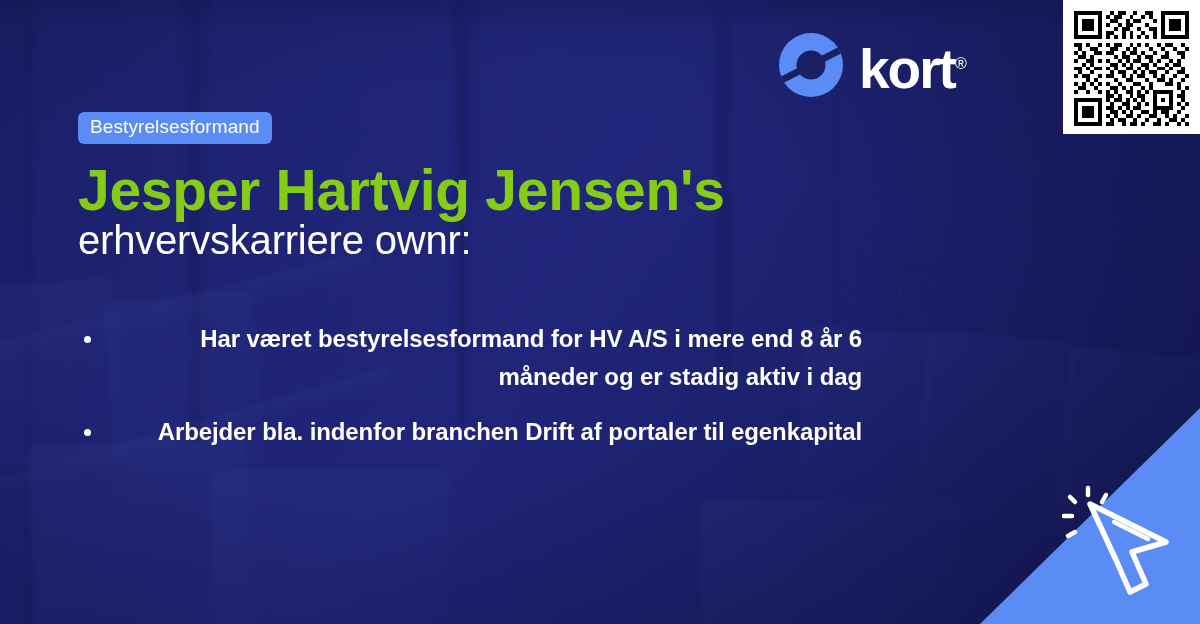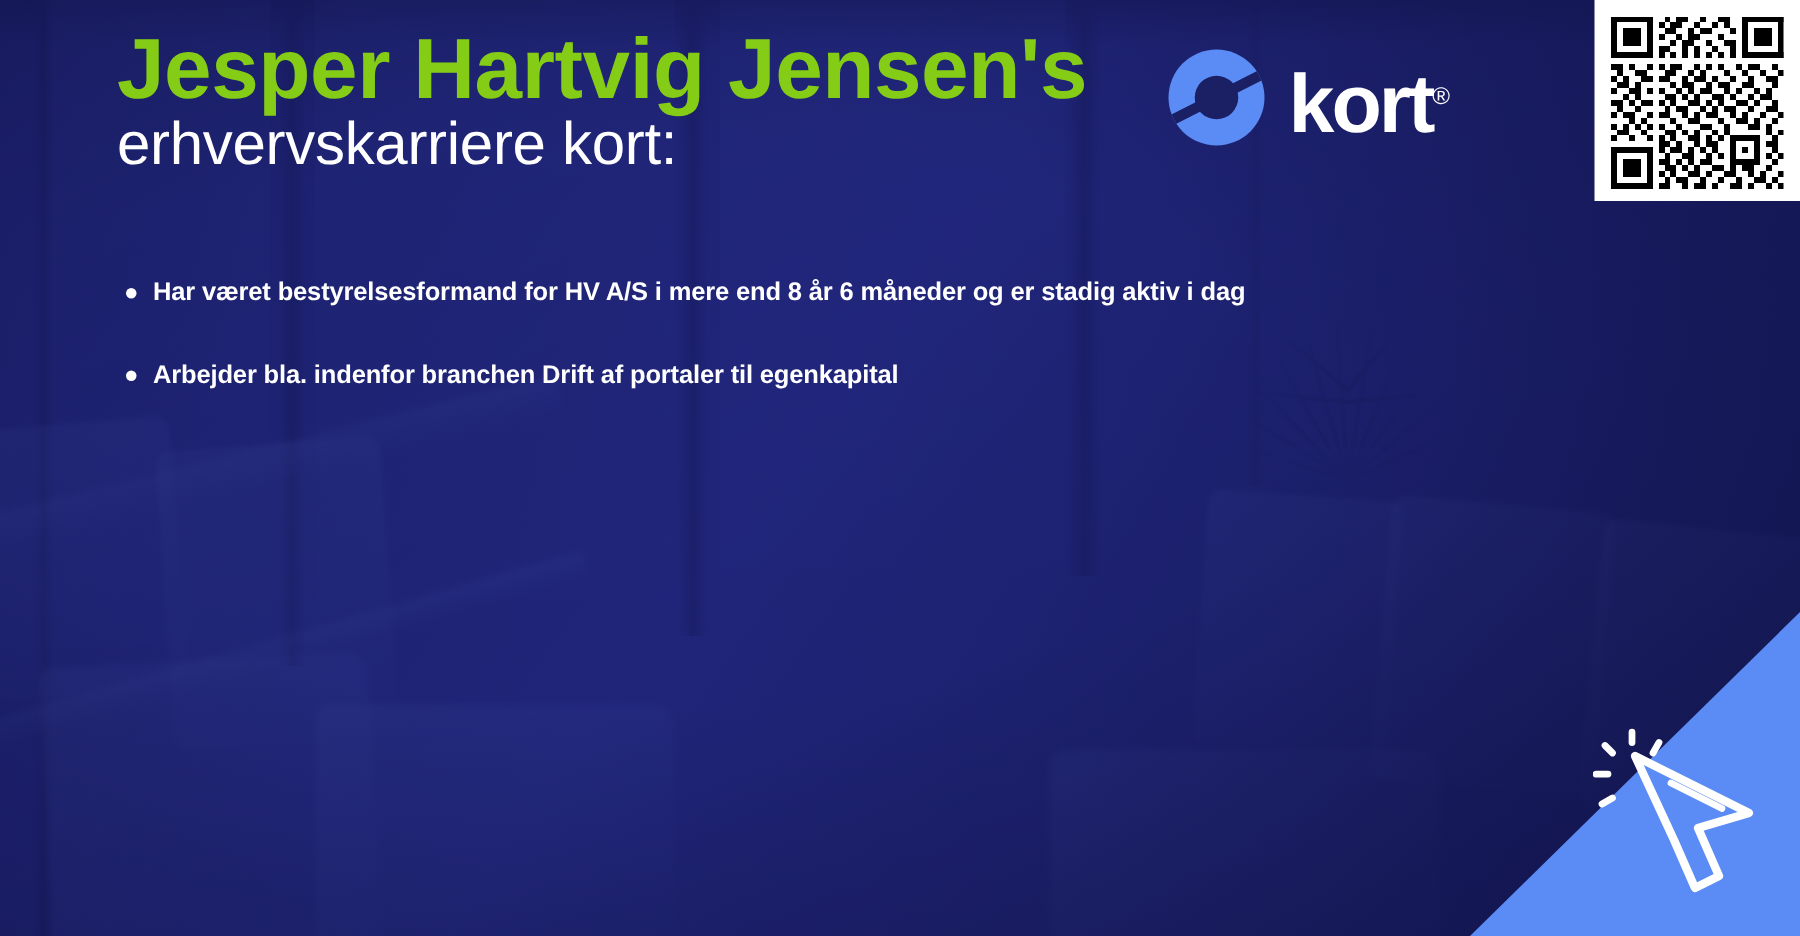--- a/index.html
+++ b/index.html
@@ -151,27 +151,28 @@
 
   .bullets {
     margin: 0;
     padding: 0;
     list-style: none;
     margin-top: 56px;
   }
   .bullet {
     position: relative;
     color: #ffffff;
-    font-size: 17px;
+    font-size: 24px;
     line-height: 38px;
     font-weight: 700;
     padding-left: 24px;
     margin-bottom: 17px;
     max-width: 760px;
     letter-spacing: -.1px;
+    text-align: right;
   }
   .bullet::before {
     content: "";
     position: absolute;
     left: 6px;
     top: 16px;
     width: 7px;
     height: 7px;
     border-radius: 50%;
     background: #ffffff;
@@ -572,22 +573,23 @@
           <rect x="17" y="28" width="1" height="1"></rect>
         <rect x="20" y="28" width="2" height="1"></rect>
           <rect x="23" y="28" width="1" height="1"></rect>
         <rect x="26" y="28" width="1" height="1"></rect>
           <rect x="28" y="28" width="1" height="1"></rect>
       </g>
     </svg>
   </div>
 
   <div class="content">
+    <div class="badge">Bestyrelsesformand</div>
     <div class="headline">Jesper Hartvig Jensen's</div>
-    <div class="subhead">erhvervskarriere kort:</div>
+    <div class="subhead">erhvervskarriere ownr:</div>
 
     <ul class="bullets">
       <li class="bullet">Har været bestyrelsesformand for HV A/S i mere end 8 år 6 måneder og er stadig aktiv i dag</li>
       <li class="bullet">Arbejder bla. indenfor branchen Drift af portaler til egenkapital</li>
     </ul>
   </div>
 
   <div class="wedge"></div>
   <svg class="cursor" viewBox="0 0 120 120">
     <g fill="none" stroke="#ffffff" stroke-width="5.5" stroke-linecap="round" stroke-linejoin="round">

